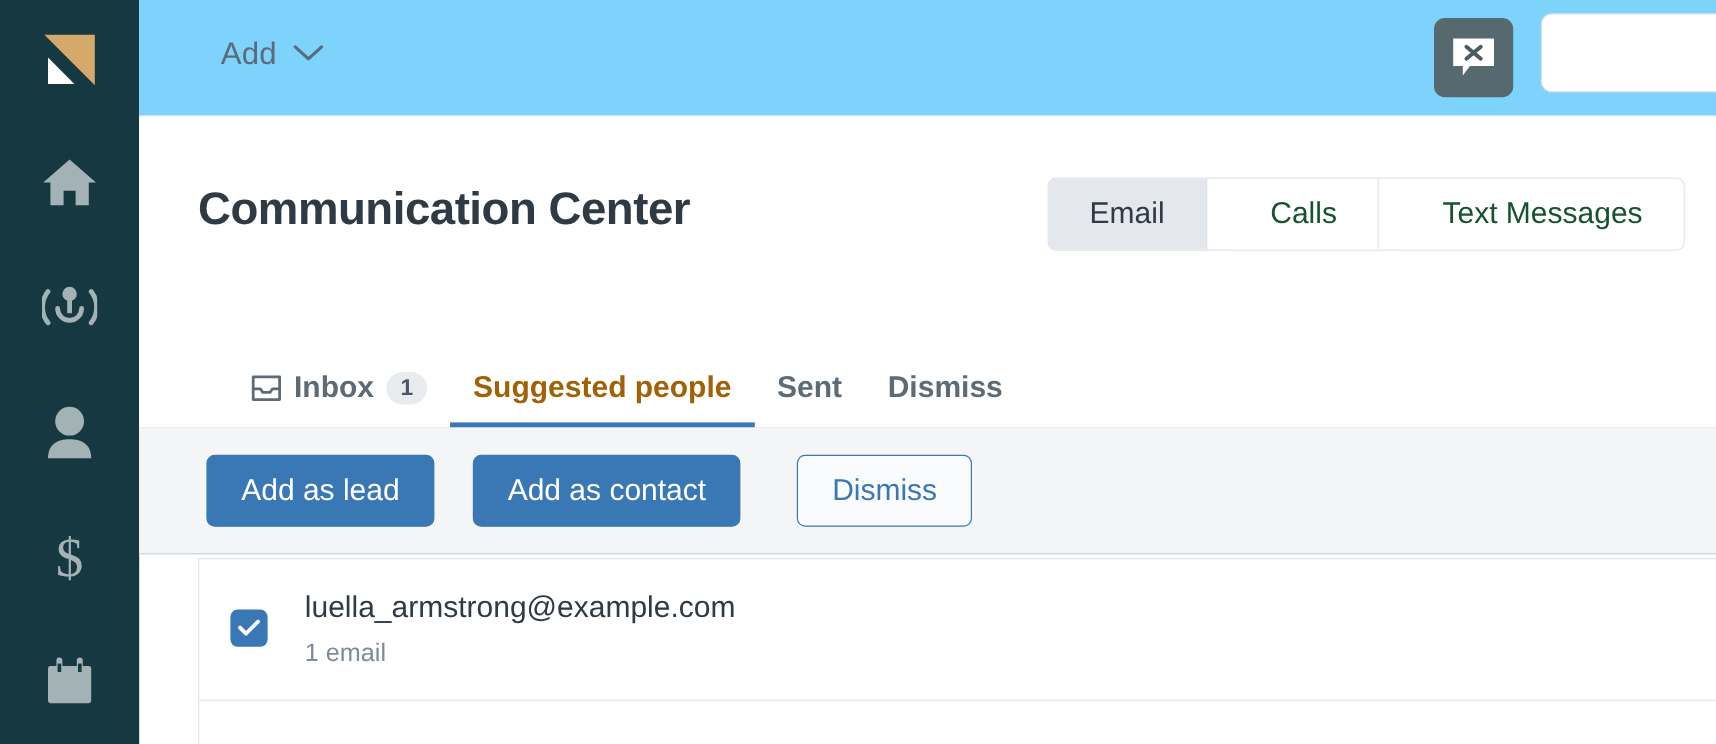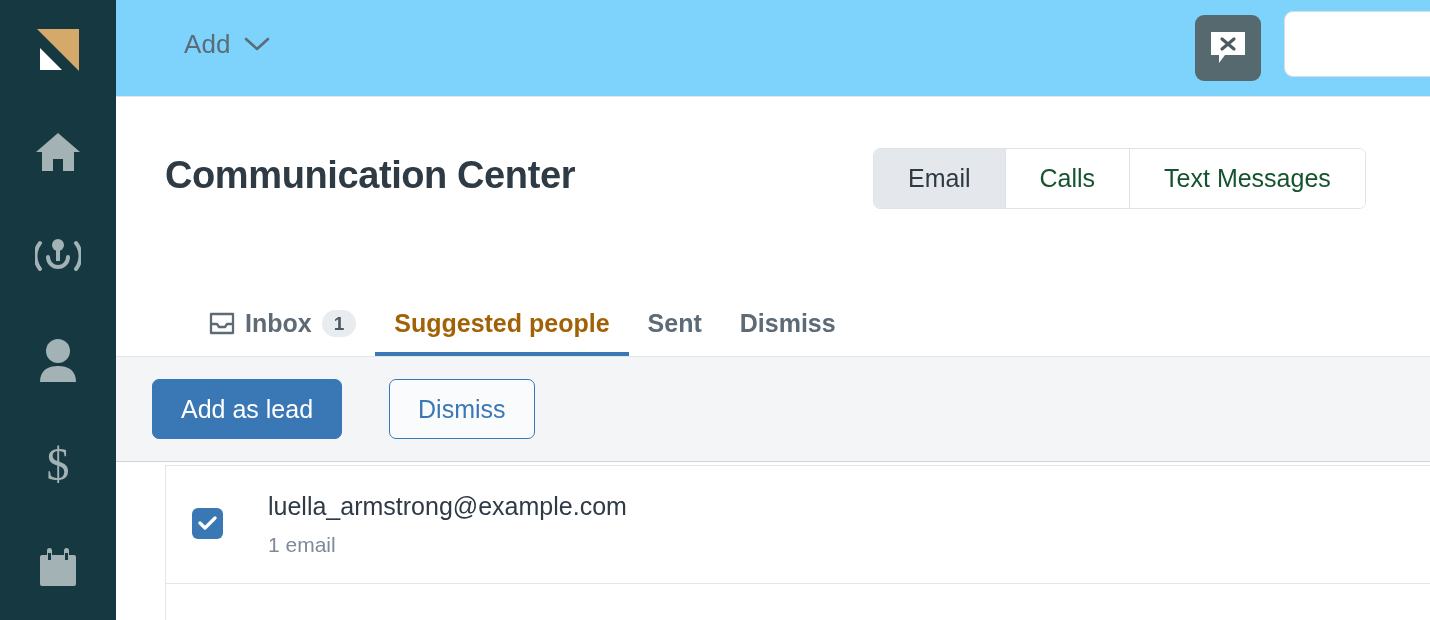--- a/index.html
+++ b/index.html
@@ -79,20 +79,21 @@
     letter-spacing: -0.4px;
   }
   .segmented {
     position: absolute; left: 757px; top: 51px;
     height: 61px;
     display: flex;
     border: 1px solid #dfe3e8;
     border-radius: 7px;
     overflow: hidden;
     background: #ffffff;
+    gap: 19px;
   }
   .seg-btn {
     display: flex; align-items: center; justify-content: center;
     padding: 0 34px;
     font-size: 25px;
     color: #14532d;
     background: #ffffff;
     border: none;
     border-right: 1px solid #dfe3e8;
     cursor: pointer;
@@ -136,21 +137,21 @@
     line-height: 1;
   }
 
   
   .toolbar {
     position: absolute; left: 116px; top: 357px;
     width: 1314px; height: 105px;
     background: #f4f5f7;
     border-bottom: 1px solid #ccd4db;
     display: flex; align-items: center;
-    padding-left: 36px;
+    padding-left: 56px;
     gap: 32px;
   }
   .btn {
     height: 60px;
     padding: 0 28px;
     font-size: 25px;
     border-radius: 7px;
     cursor: pointer;
     font-family: "Liberation Sans", sans-serif;
     display: flex; align-items: center; justify-content: center;
@@ -176,21 +177,21 @@
     border-bottom: 1px solid #e2e6ea;
   }
   .checkbox {
     width: 31px; height: 31px;
     border-radius: 6px;
     background: #3a77b5;
     display: flex; align-items: center; justify-content: center;
     flex: none;
     cursor: pointer;
   }
-  .row-text { margin-left: 45px; }
+  .row-text { margin-left: 31px; }
   .row-email { font-size: 25px; color: #2f3a45; line-height: 1.35; }
   .row-sub { font-size: 21px; color: #7d8a99; margin-top: 9px; }
   .list-row.empty { height: 60px; padding: 0; border-bottom: none; }
 </style>
 </head>
 <body>
 
 <div id="app">
 
   <nav class="sidebar">
@@ -300,20 +301,21 @@
     </button>
 
     <button class="tab">
       <span>Dismiss</span>
     </button>
 
   </nav>
 
   <div class="toolbar">
     <button class="btn btn-primary">Add as lead</button>
+    <button class="btn btn-primary">Add as contact</button>
     <button class="btn btn-outline">Dismiss</button>
   </div>
 
   <div class="list-card">
 
     <div class="list-row">
       <span class="checkbox">
         <svg width="19" height="15" viewBox="0 0 19 15">
           <path d="M2 7 L7 12 L17 2" fill="none" stroke="#ffffff" stroke-width="3.2" stroke-linecap="round" stroke-linejoin="round"></path>
         </svg>

